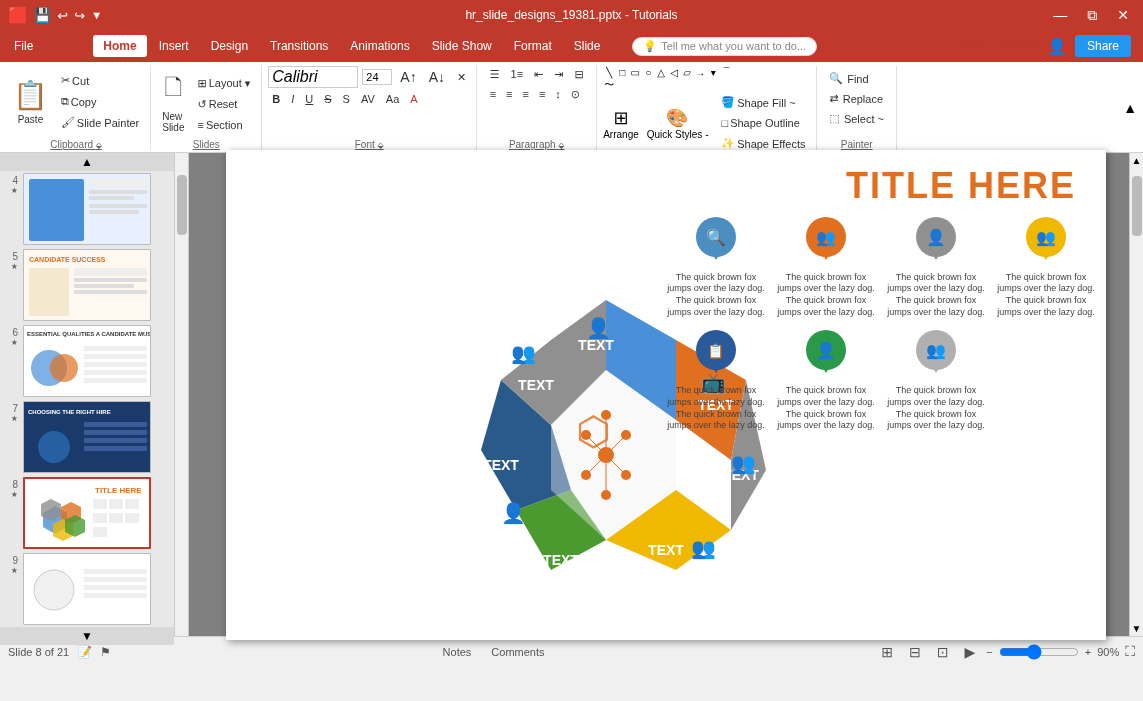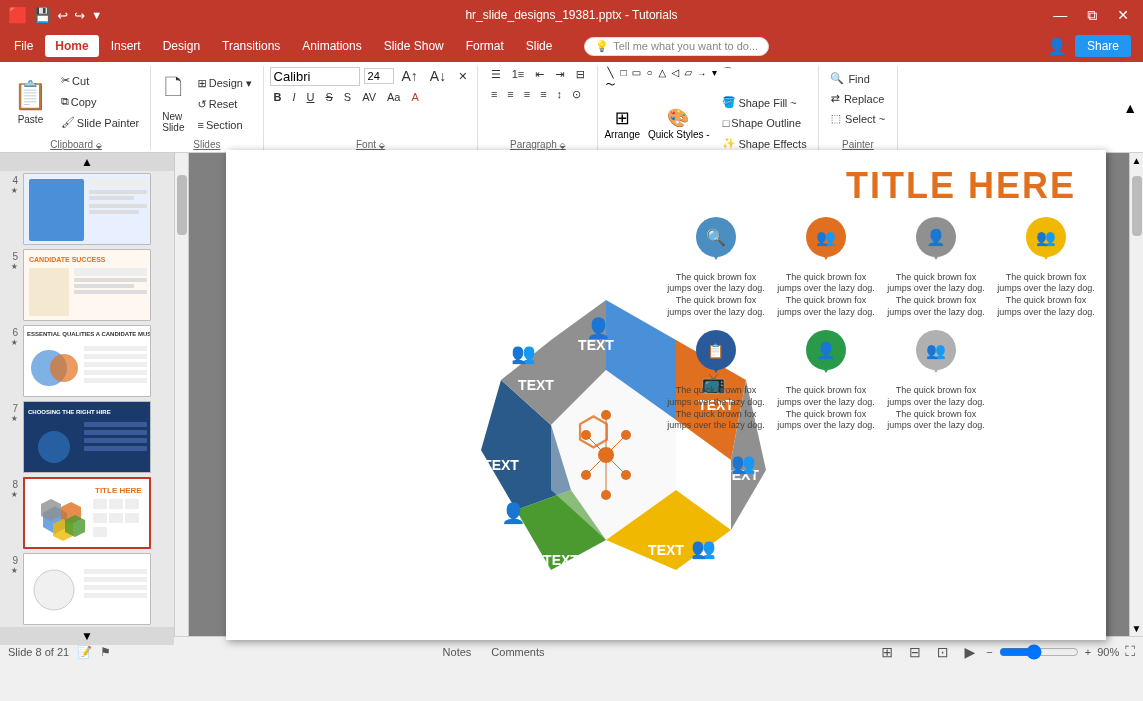--- a/index.html
+++ b/index.html
@@ -29,21 +29,21 @@
       padding: 0 4px;
       gap: 2px;
     }
     .menu-item {
       color: white;
       padding: 4px 10px;
       cursor: pointer;
       border-radius: 3px;
       font-size: 12px;
     }
-    .menu-item:hover, .menu-item.active { background: rgba(255,255,255,0.25); }
+    .menu-item:hover, .menu-item.active { background: rgba(255,255,255,0.25); margin-left: 48px; }
     .menu-item.active { background: white; color: #c0392b; font-weight: bold; }
 
     
     .ribbon {
       background: #fff;
       border-bottom: 1px solid #d0d0d0;
       display: flex;
       flex-direction: column;
     }
 
@@ -323,39 +323,39 @@
 
     <div class="ribbon-group">
       <div class="ribbon-group-content">
         <div class="rb-btn">
           <span style="font-size:22px;">🗋</span>
           <span>New<br>Slide</span>
         </div>
         <div style="display:flex;flex-direction:column;gap:2px; margin-top:4px;">
           <div class="rb-btn" style="flex-direction:row;font-size:11px;">
             <span>⊞</span>
-            <span>Design ▾</span>
+            <span>Layout ▾</span>
           </div>
           <div class="rb-btn" style="flex-direction:row;font-size:11px;">
             <span>↺</span>
             <span>Reset</span>
           </div>
           <div class="rb-btn" style="flex-direction:row;font-size:11px;">
             <span>≡</span>
             <span>Section</span>
           </div>
         </div>
       </div>
       <div class="ribbon-group-label">Slides</div>
     </div>
 
     <div class="ribbon-group" style="min-width:160px;">
       <div class="ribbon-group-content" style="flex-direction:column;align-items:flex-start;gap:3px;">
         <div style="display:flex;align-items:center;gap:4px;">
-          <input type="text" value="Calibri" style="width: 90px; font-size: 13px; border: 1px solid rgb(204, 204, 204); padding: 1px 3px;">
+          <input type="text" value="Calibri" style="width: 90px; font-size: 16px; border: 1px solid rgb(204, 204, 204); padding: 1px 3px; font-style: italic;">
           <input type="text" value="24" style="width: 30px; font-size: 11px; border: 1px solid rgb(204, 204, 204); padding: 1px 3px;">
           <span class="fmt-btn" style="font-size:14px;">A↑</span>
           <span class="fmt-btn" style="font-size:14px;">A↓</span>
           <span class="fmt-btn">✕</span>
         </div>
         <div style="display:flex;align-items:center;gap:3px;">
           <span class="fmt-btn" style="font-weight:bold;">B</span>
           <span class="fmt-btn" style="font-style:italic;">I</span>
           <span class="fmt-btn" style="text-decoration:underline;">U</span>
           <span class="fmt-btn" style="text-decoration:line-through;">S</span>

